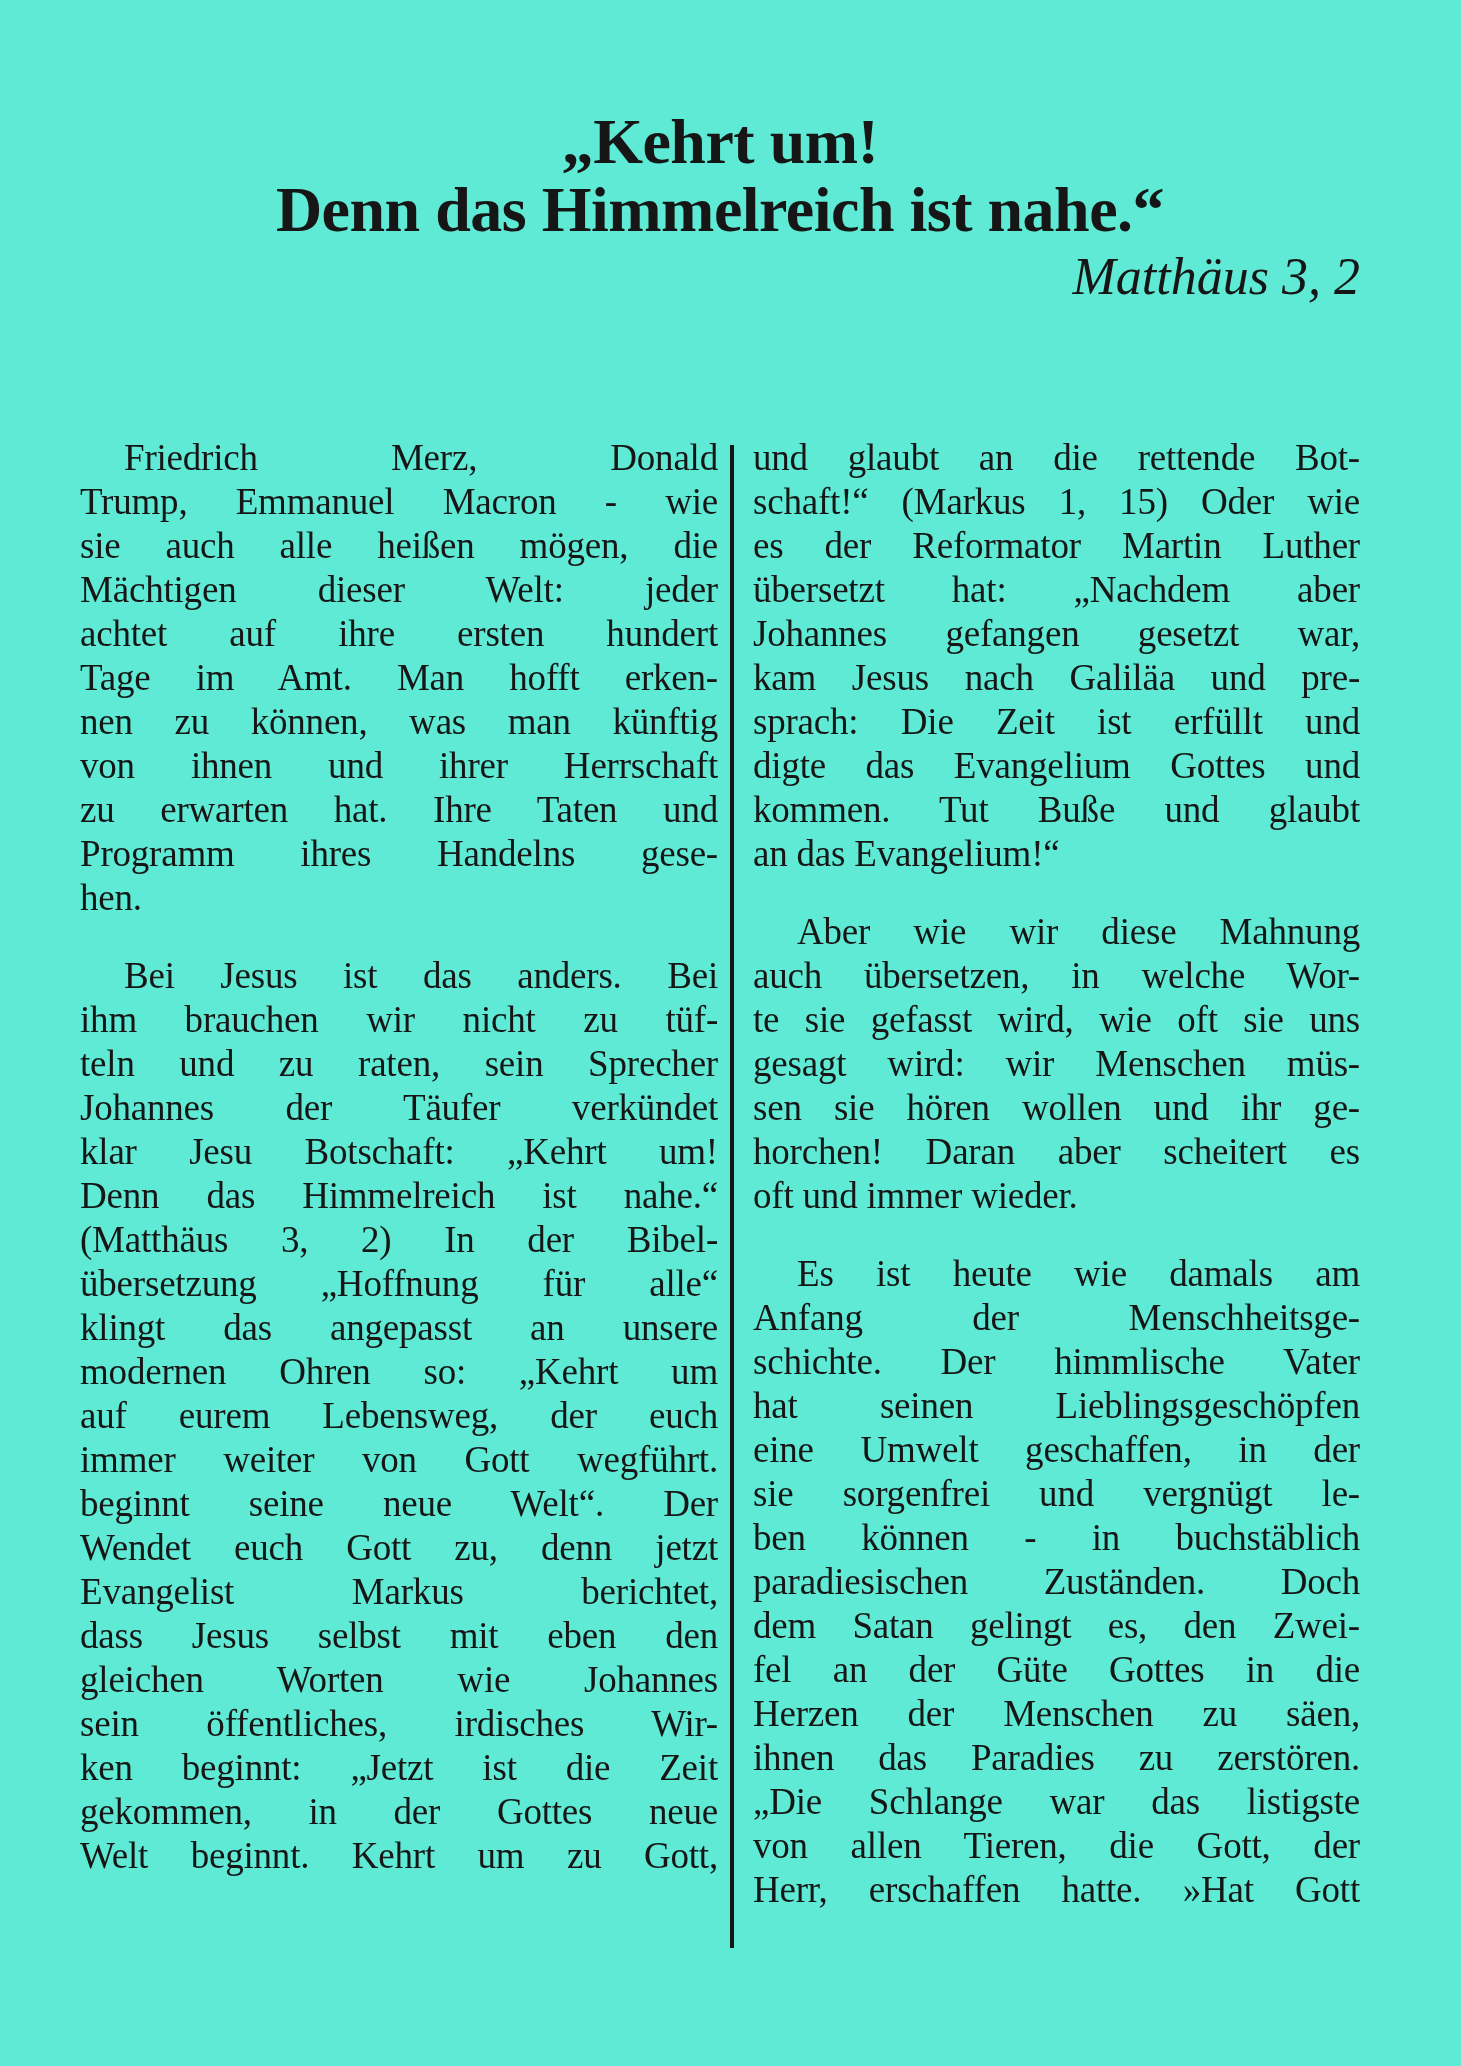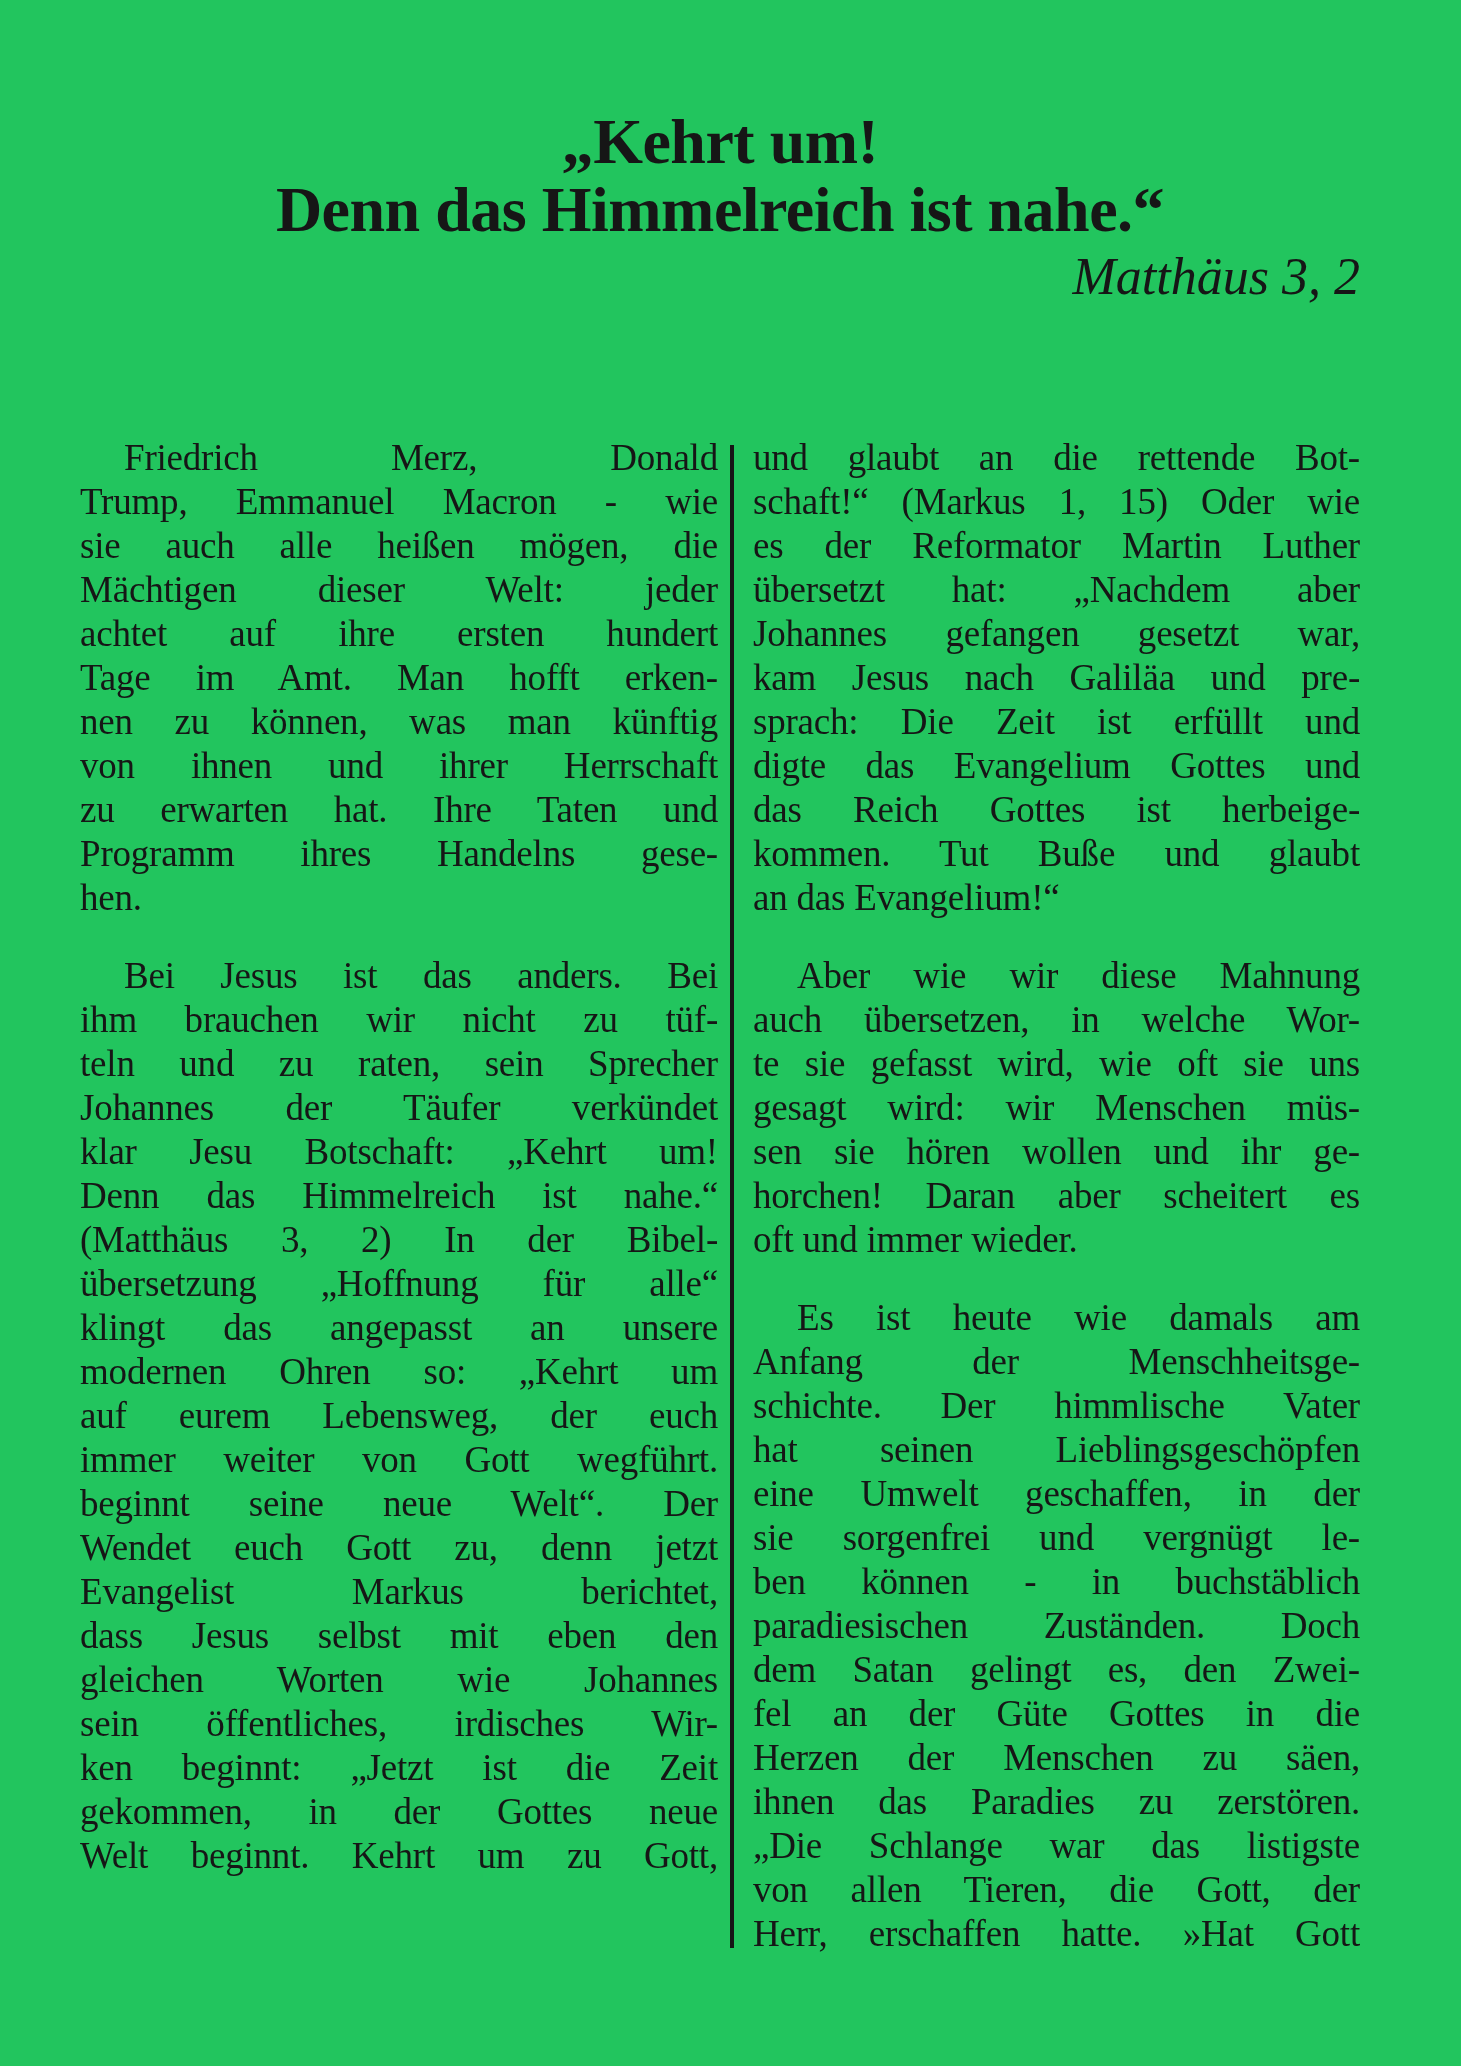--- a/index.html
+++ b/index.html
@@ -54,21 +54,21 @@
     white-space:normal;
     overflow:hidden;
     height:44px;
   }
   .line.indent { text-indent:44px; }
   .line.last { text-align-last:left; }
 </style>
 </head>
 <body>
 
-<div class="page" style="background: #22c55e; color: rgb(22, 22, 22);">
+<div class="page" style="background: #5eead4; color: rgb(22, 22, 22);">
 
   <div class="header">
     <div class="title-line">„Kehrt um!</div>
     <div class="title-line">Denn das Himmelreich ist nahe.“</div>
     <div class="attribution">Matthäus 3, 2</div>
   </div>
 
   <div class="column left">
       <div class="paragraph">
         <div class="line indent">Friedrich Merz, Donald</div>
@@ -113,21 +113,20 @@
   <div class="column right">
       <div class="paragraph">
         <div class="line">und glaubt an die rettende Bot-</div>
         <div class="line">schaft!“ (Markus 1, 15) Oder wie</div>
         <div class="line">es der Reformator Martin Luther</div>
         <div class="line">übersetzt hat: „Nachdem aber</div>
         <div class="line">Johannes gefangen gesetzt war,</div>
         <div class="line">kam Jesus nach Galiläa und pre-</div>
         <div class="line">sprach: Die Zeit ist erfüllt und</div>
         <div class="line">digte das Evangelium Gottes und</div>
-        <div class="line">das Reich Gottes ist herbeige-</div>
         <div class="line">kommen. Tut Buße und glaubt</div>
         <div class="line last">an das Evangelium!“</div>
       </div>
       <div class="paragraph gap">
         <div class="line indent">Aber wie wir diese Mahnung</div>
         <div class="line">auch übersetzen, in welche Wor-</div>
         <div class="line">te sie gefasst wird, wie oft sie uns</div>
         <div class="line">gesagt wird: wir Menschen müs-</div>
         <div class="line">sen sie hören wollen und ihr ge-</div>
         <div class="line">horchen! Daran aber scheitert es</div>

